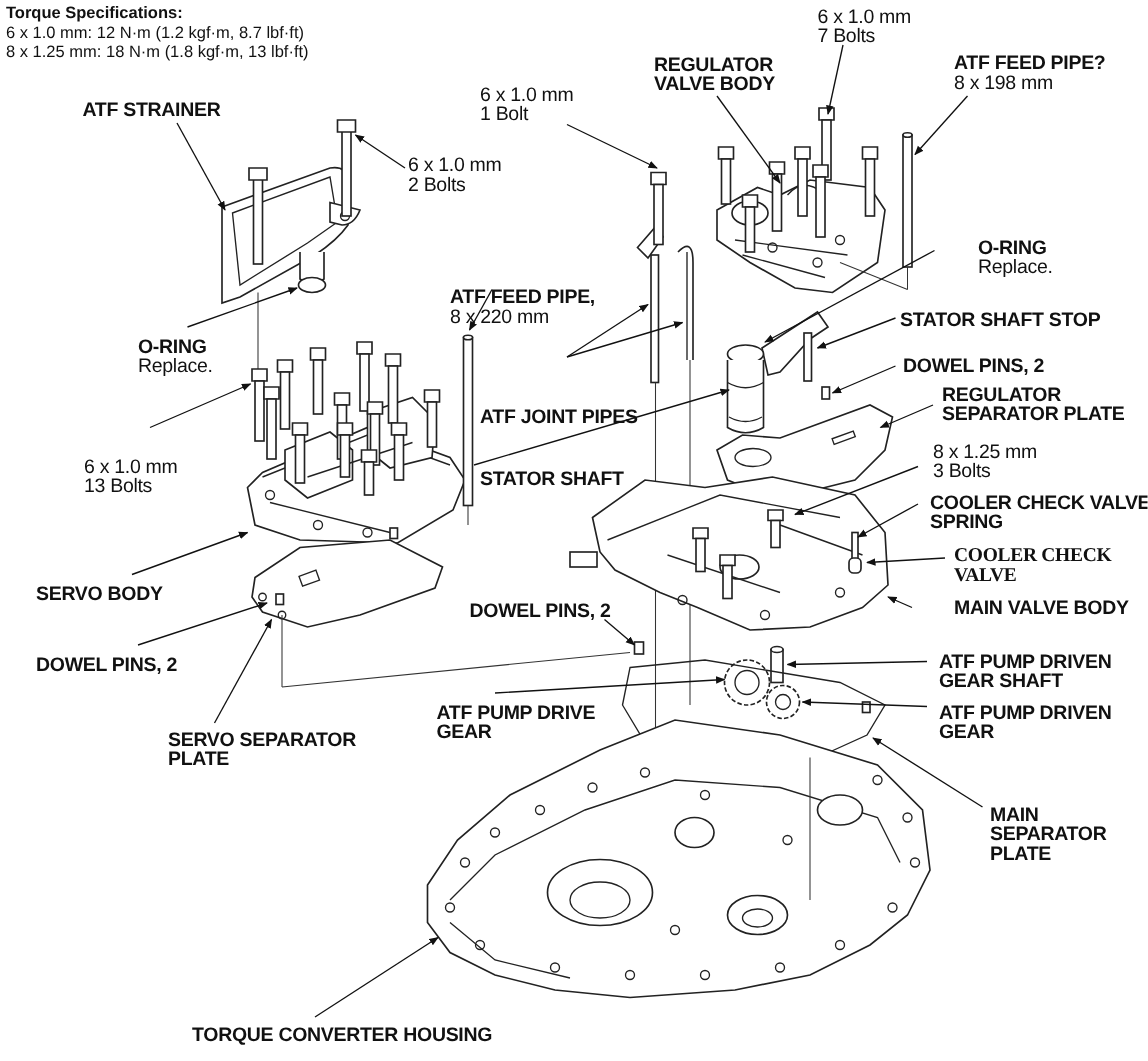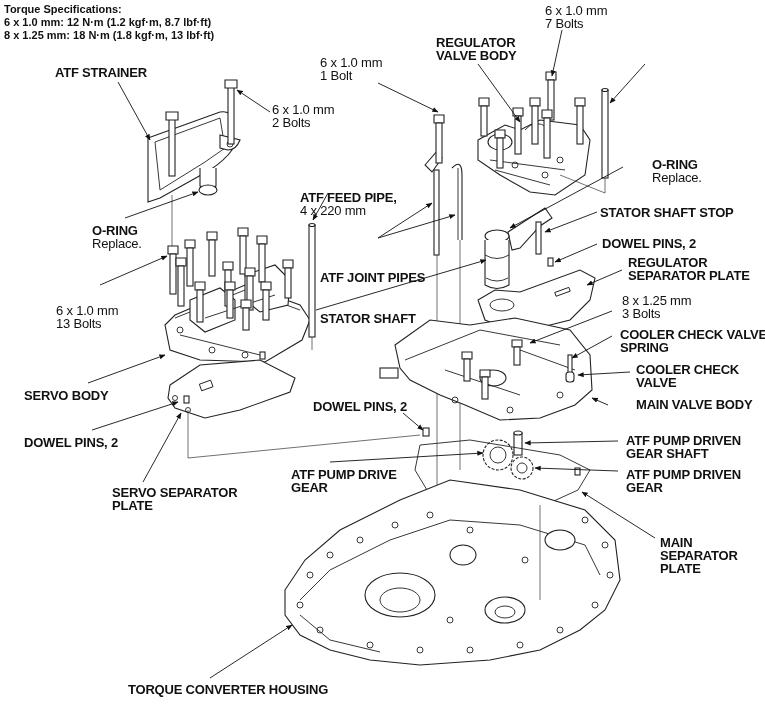--- a/index.html
+++ b/index.html
@@ -4,21 +4,21 @@
 <style>
   html, body { margin:0; padding:0; background:#ffffff; }
   body { width:765px; height:707px; position:relative; overflow:hidden;
          font-family:"Liberation Sans", sans-serif; color:#111; }
   #stage { position:absolute; left:0; top:0; width:709px; height:707px; }
   .lbl { position:absolute; font-family:"Liberation Sans", sans-serif; font-size:13px;
          line-height:13px; white-space:nowrap; letter-spacing:-0.2px; }
   .lbl .b { font-weight:bold; display:block; }
   .lbl .n { font-weight:normal; display:block; }
   .spec { position:absolute; left:4px; top:3px; font-size:11px; line-height:13px; }
-  .spec div { white-space:nowrap;font-weight:bold; }
+  .spec div { white-space:nowrap; }
   .spec .t { font-weight:bold; }
   svg { position:absolute; left:0; top:0; }
   .ln { stroke:#111; stroke-width:0.9; fill:none; }
   .pt { stroke:#222; stroke-width:1.1; fill:#fff; }
   .pt2 { stroke:#222; stroke-width:0.9; fill:none; }
   .thin { stroke:#333; stroke-width:0.7; fill:none; }
 </style>
 </head>
 <body>
 
@@ -302,23 +302,27 @@
   <span class="n">1 Bolt</span>
 </div>
 <div class="lbl" style="left:436px;top:36px;">
   <span class="b">REGULATOR</span>
   <span class="b">VALVE BODY</span>
 </div>
 <div class="lbl" style="left:545px;top:4px;">
   <span class="n">6 x 1.0 mm</span>
   <span class="n">7 Bolts</span>
 </div>
+<div class="lbl" style="left:636px;top:35px;">
+  <span class="b">ATF FEED PIPE?</span>
+  <span class="n">8 x 198 mm</span>
+</div>
 <div class="lbl" style="left:300px;top:165px;margin-top:26px;">
   <span class="b">ATF FEED PIPE,</span>
-  <span class="n">4 x 220 mm</span>
+  <span class="n">8 x 220 mm</span>
 </div>
 <div class="lbl" style="left:92px;top:224px;">
   <span class="b">O-RING</span>
   <span class="n">Replace.</span>
 </div>
 <div class="lbl" style="left:652px;top:158px;">
   <span class="b">O-RING</span>
   <span class="n">Replace.</span>
 </div>
 <div class="lbl" style="left:320px;top:236px;margin-top:35px;">
@@ -342,21 +346,21 @@
   <span class="b">STATOR SHAFT</span>
 </div>
 <div class="lbl" style="left:622px;top:294px;">
   <span class="n">8 x 1.25 mm</span>
   <span class="n">3 Bolts</span>
 </div>
 <div class="lbl" style="left:620px;top:328px;">
   <span class="b">COOLER CHECK VALVE</span>
   <span class="b">SPRING</span>
 </div>
-<div class="lbl" style="left:636px;top:363px;">
+<div class="lbl" style="left:636px;top:363px;font-family:Liberation Serif, serif;">
   <span class="b">COOLER CHECK</span>
   <span class="b">VALVE</span>
 </div>
 <div class="lbl" style="left:24px;top:389px;">
   <span class="b">SERVO BODY</span>
 </div>
 <div class="lbl" style="left:636px;top:398px;text-align:right;">
   <span class="b">MAIN VALVE BODY</span>
 </div>
 <div class="lbl" style="left:24px;top:436px;">

